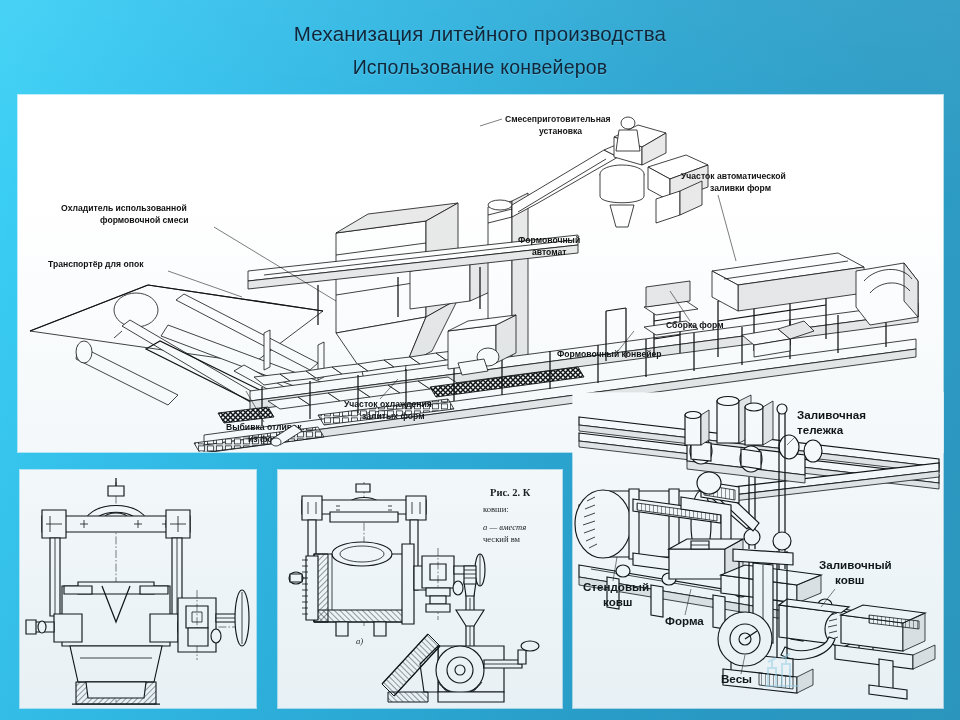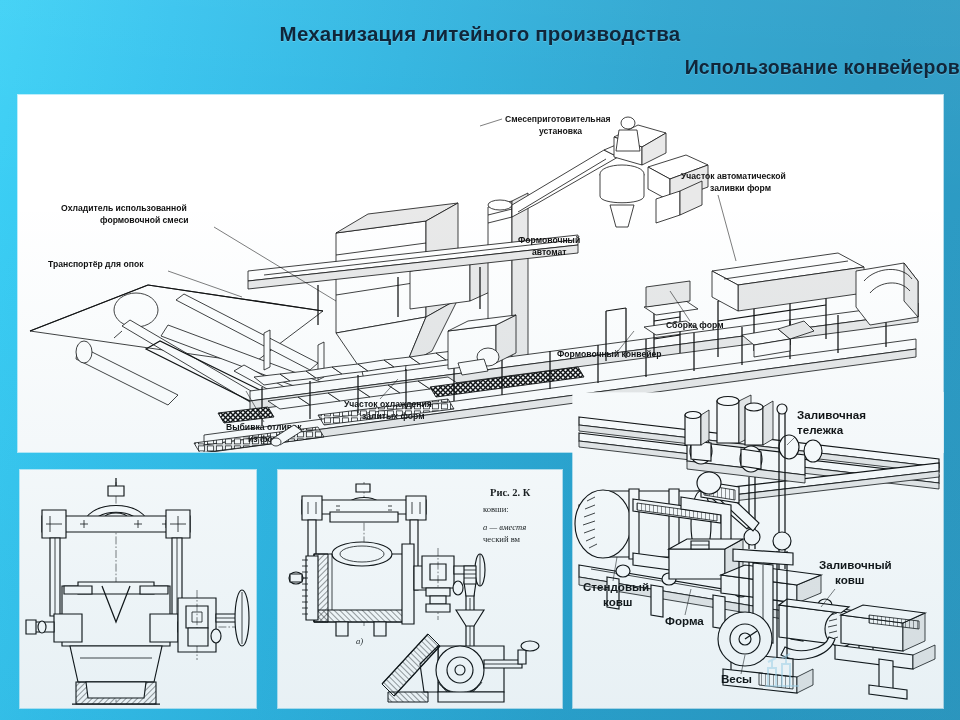--- a/index.html
+++ b/index.html
@@ -30,26 +30,26 @@
 
   .titles {
     position: absolute;
     left: 0; top: 22px;
     width: 960px;
     text-align: center;
     z-index: 5;
   }
   .title-line {
     color: #10263a;
-    font-weight: bold;
+    font-weight: normal;
     letter-spacing: 0.2px;
     text-shadow: 0 1px 0 rgba(255,255,255,0.18);
   }
   #title-main { font-size: 20.5px; line-height: 24px; }
-  #title-sub  { font-size: 19.5px; line-height: 24px; margin-top: 9px; text-align: right; }
+  #title-sub  { font-size: 19.5px; line-height: 24px; margin-top: 9px; }
 
   .panel {
     position: absolute;
     background: #ffffff;
     box-shadow: 0 0 0 1px rgba(255,255,255,0.65);
     overflow: hidden;
   }
   #panel-main   { left: 18px;  top: 95px;  width: 925px; height: 357px; }
   #panel-ladle-front { left: 20px;  top: 470px; width: 236px; height: 238px; }
   #panel-ladle-side  { left: 278px; top: 470px; width: 284px; height: 238px; }

